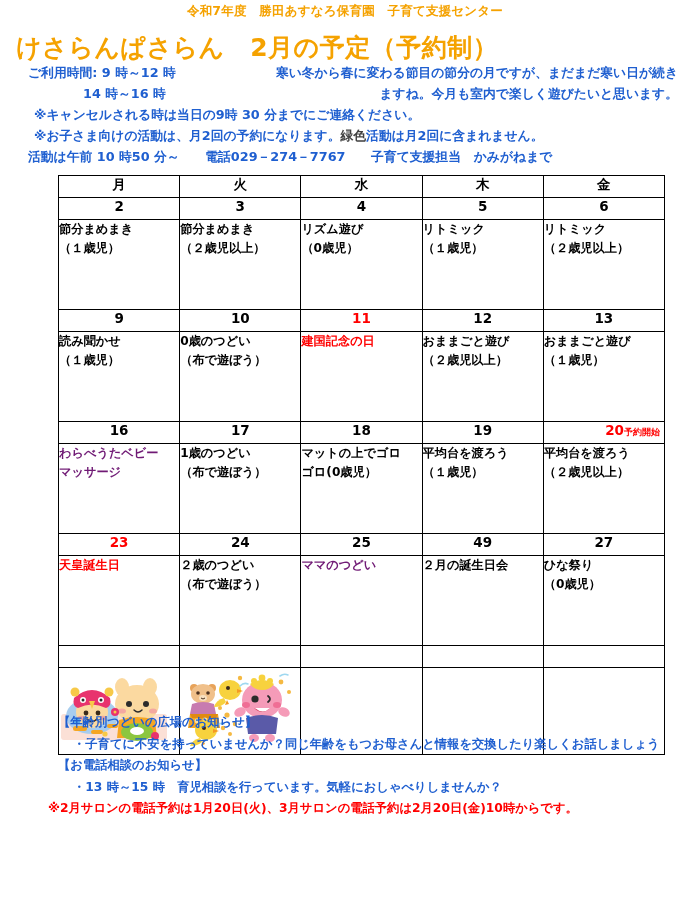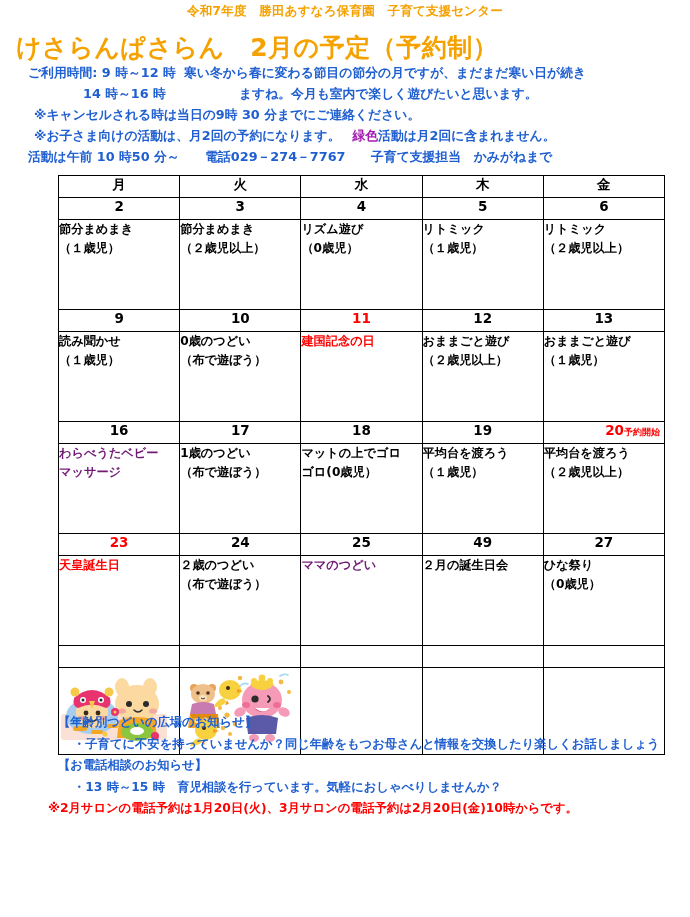--- a/index.html
+++ b/index.html
@@ -53,27 +53,28 @@
     width: 650px;
     color: #1f5fd0;
     font-size: 12.8px;
     font-weight: bold;
     line-height: 21px;
   }
   .intro-row {
     display: flex;
     align-items: flex-start;
     white-space: nowrap;
+    justify-content: space-between;
   }
   .intro-label { width: 150px; flex: 0 0 150px; }
   .intro-label.indent { padding-left: 55px; width: 150px; flex: 0 0 150px; }
   .intro-note { padding-left: 6px; }
   .intro-line { white-space: nowrap; }
   .intro-line.pad { padding-left: 6px; }
-  .green-word { color: #a21caf; margin-left: 12px; }
+  .green-word { color: #404040; }
 
   
   .cal {
     position: absolute;
     left: 58px;
     top: 175px;
     width: 606px;
     border-collapse: collapse;
     table-layout: fixed;
   }

